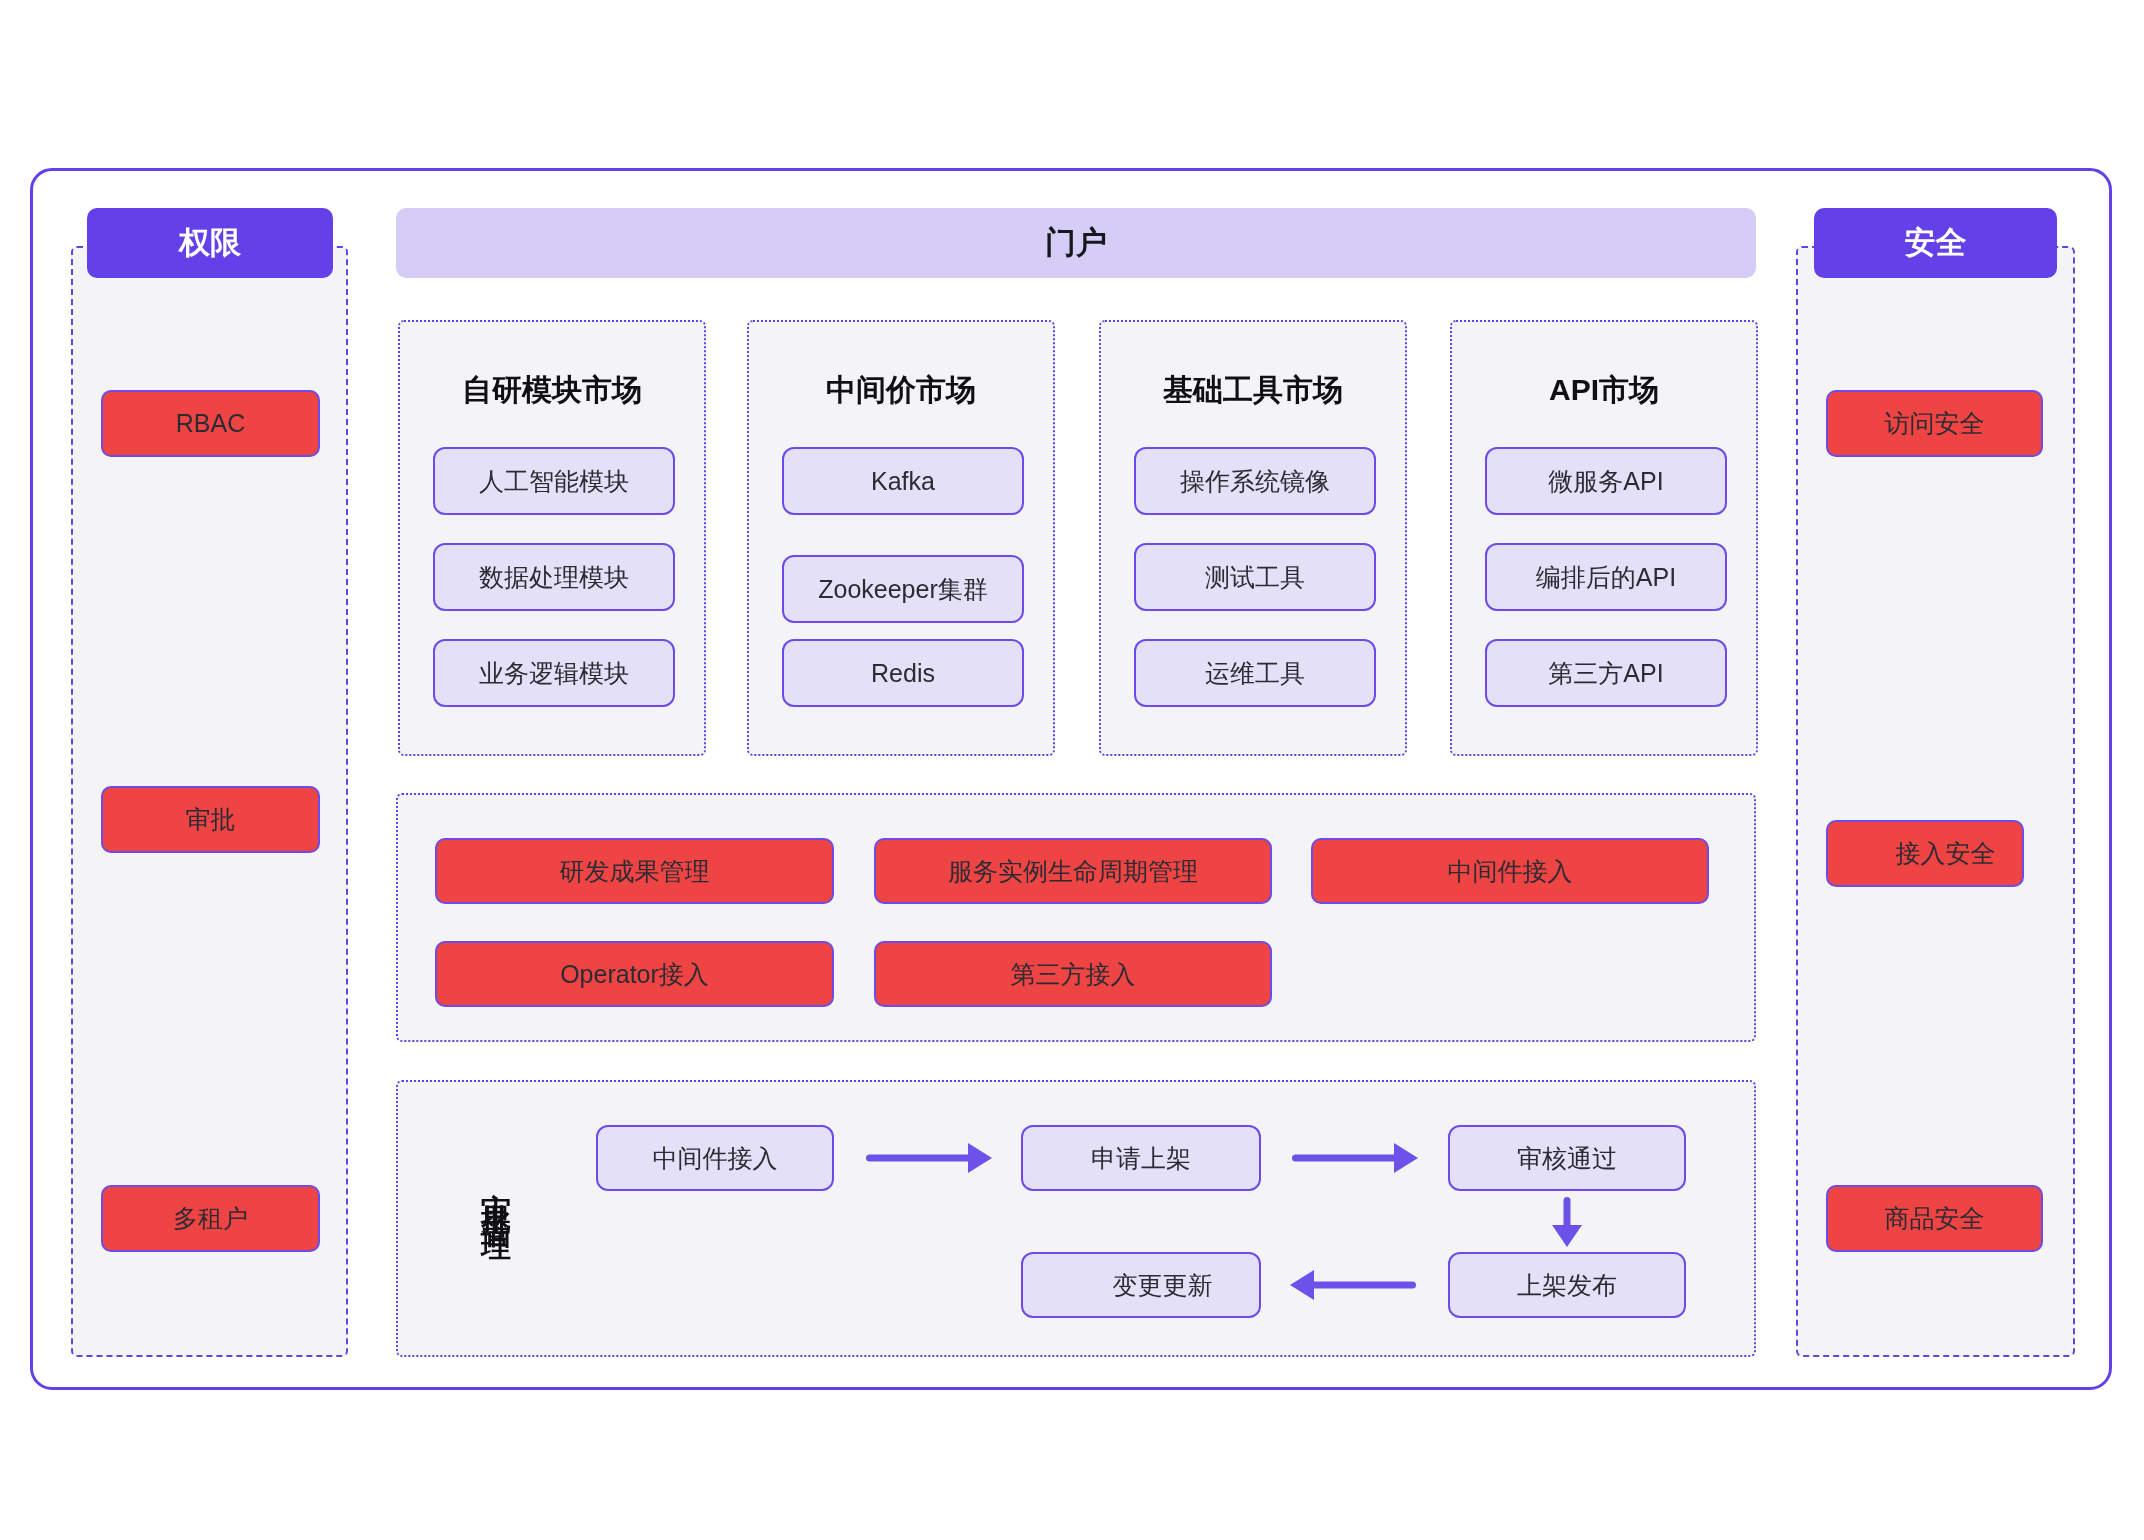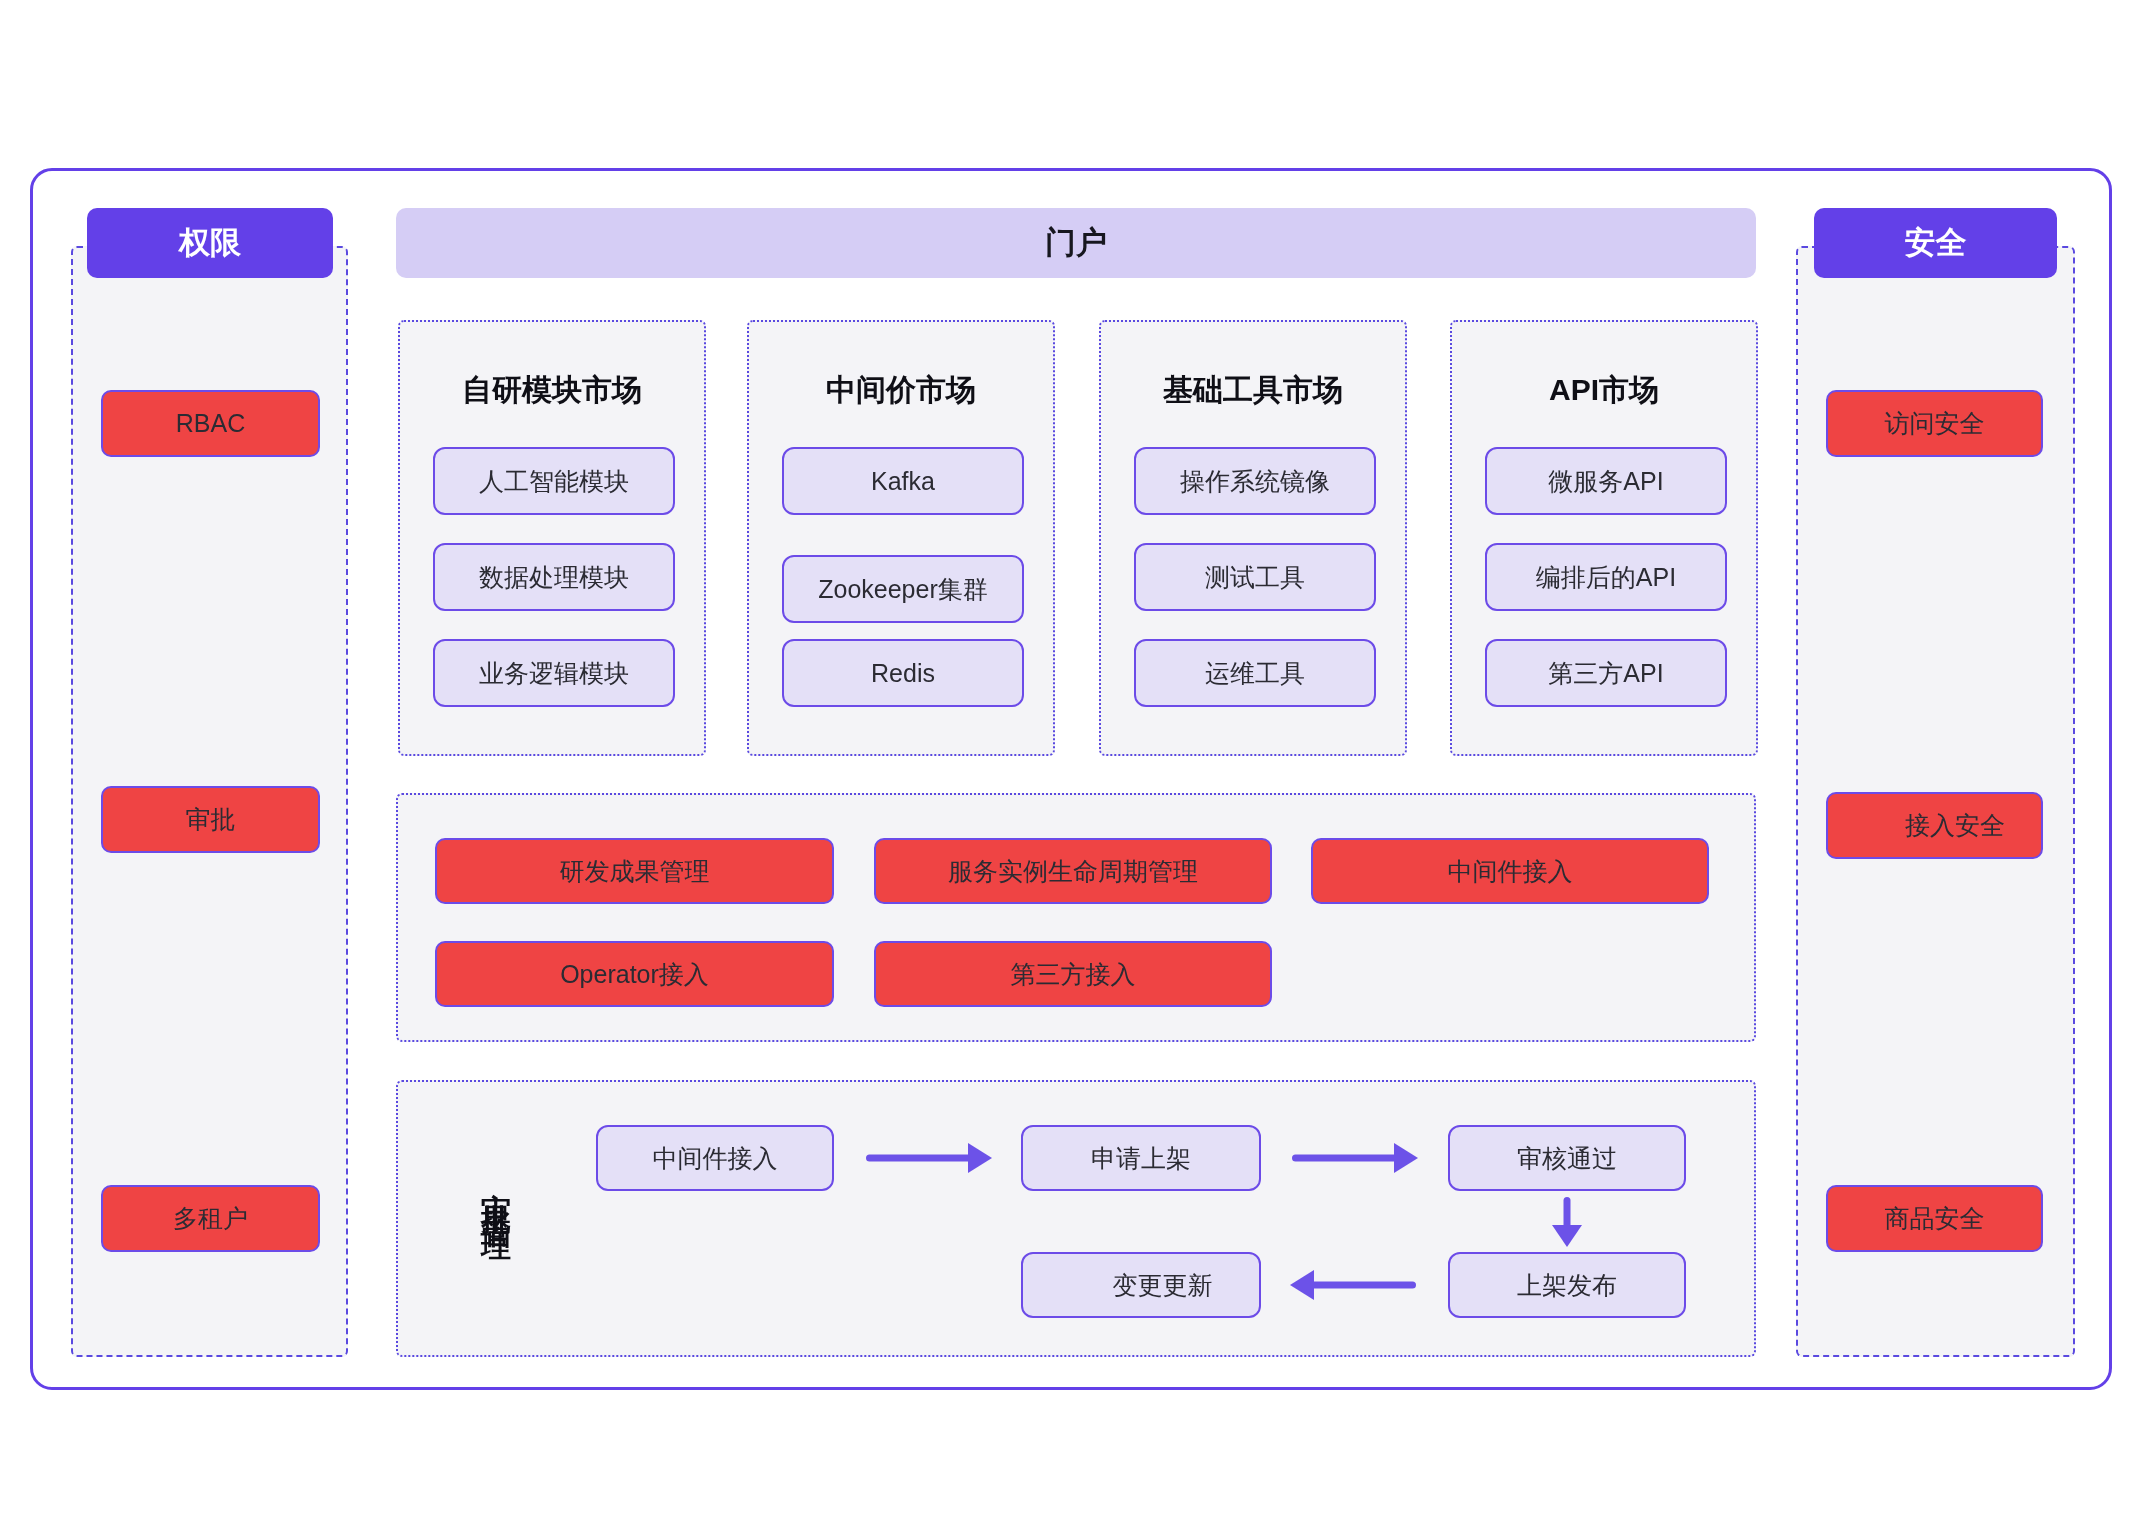--- a/index.html
+++ b/index.html
@@ -185,16 +185,16 @@
   <div class="arr-h arr-right" style="left:1290px; top:1143px; width:128px;"></div>
   <div class="pbox" style="left:1448px; top:1125px; width:238px; height:66px;">审核通过</div>
   <div class="arr-v arr-down" style="left:1552px; top:1197px; height:50px;"></div>
   <div class="pbox" style="left:1448px; top:1252px; width:238px; height:66px;">上架发布</div>
   <div class="arr-h arr-left" style="left:1290px; top:1270px; width:128px;"></div>
   <div class="pbox" style="left:1021px; top:1252px; width:240px; height:66px;padding-left:43px;">变更更新</div>
 
   <div class="panel" style="left:1796px; top:246px; width:279px; height:1111px;"></div>
   <div class="header-solid" style="left:1814px; top:208px; width:243px; height:70px;">安全</div>
   <div class="wbox" style="left:1826px; top:390px; width:217px; height:67px;">访问安全</div>
-  <div class="wbox" style="left:1826px; top:792px; width:217px; height:67px;padding-left:41px;">接入安全</div>
+  <div class="wbox" style="left:1826px; top:820px; width:198px; height:67px;padding-left:41px;">接入安全</div>
   <div class="wbox" style="left:1826px; top:1185px; width:217px; height:67px;">商品安全</div>
 
 </div>
 
 </body></html>

